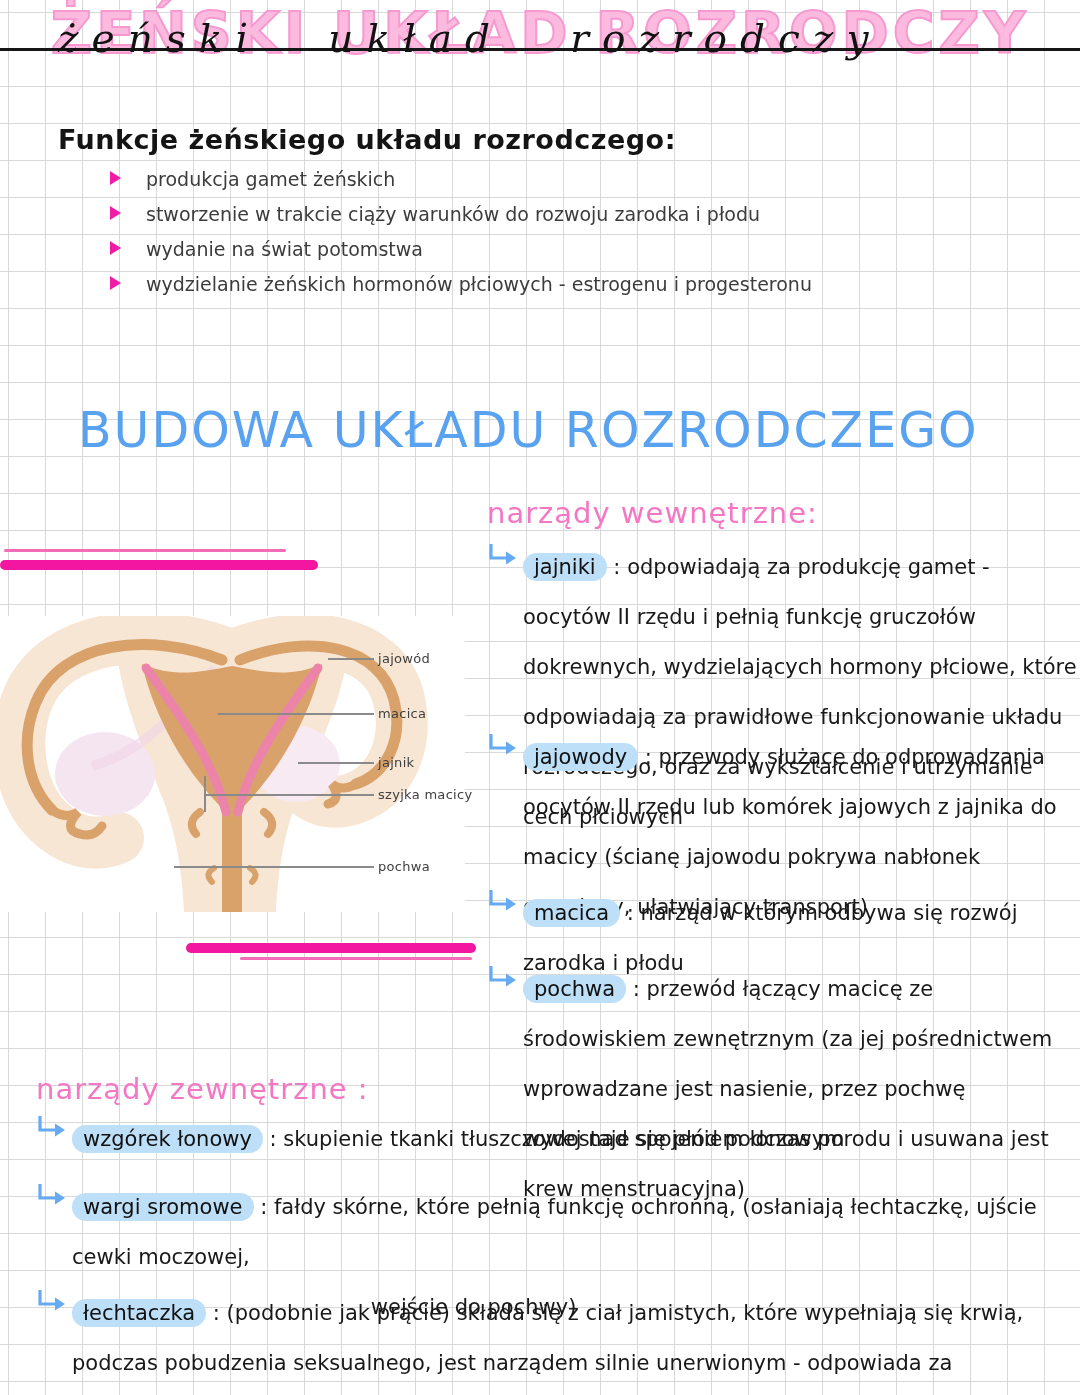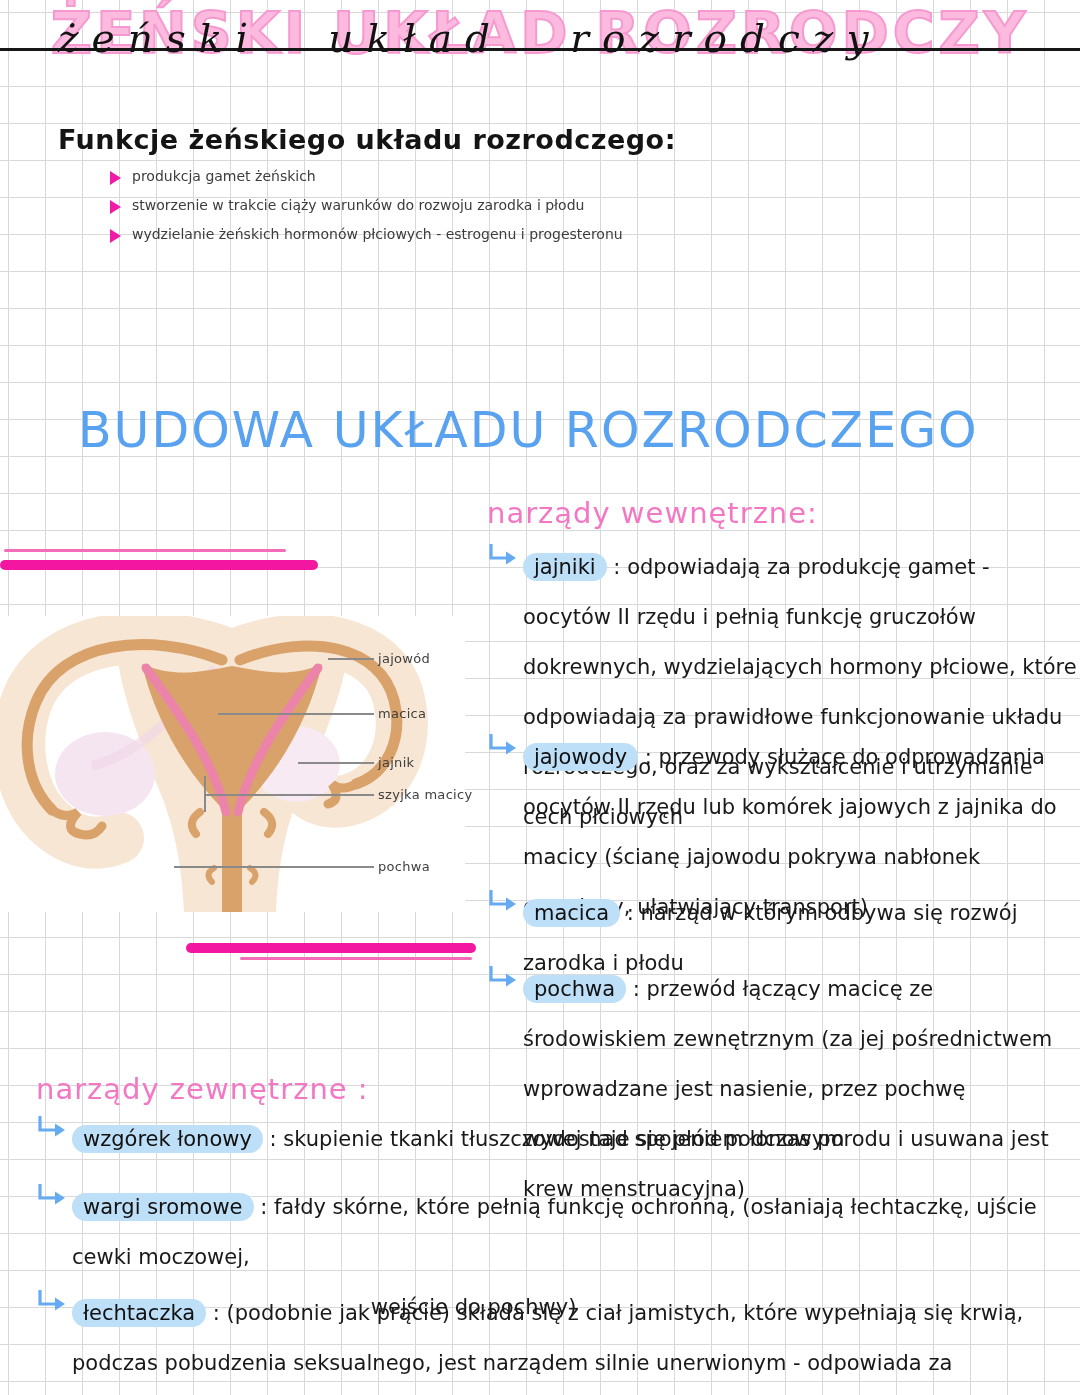--- a/index.html
+++ b/index.html
@@ -30,21 +30,21 @@
   .title-script {
     position:absolute; left:58px; top:16px; width:964px;
     font-family:"DejaVu Serif", serif; font-style:italic;
     font-size:39px; letter-spacing:13px; word-spacing:42px;
     color:#121212; white-space:nowrap;
   }
 
   
   .functions { position:absolute; left:44px; top:124px; width:990px; }
   .functions-heading { font-size:27px; font-weight:600; color:#141414; letter-spacing:0.5px;margin-left:14px; }
-  .fn-item { position:relative; margin:13px 0 0 66px; padding-left:22px; font-size:14px; color:#3c3c3c; }
+  .fn-item { position:relative; margin:13px 0 0 66px; padding-left:36px; font-size:19px; color:#3c3c3c; }
   .fn-item:first-of-type { margin-top:18px; }
   .tri {
     position:absolute; left:0; top:3px;
     width:0; height:0;
     border-left:11px solid #f01ca6;
     border-top:7px solid transparent;
     border-bottom:7px solid transparent;
   }
 
   
@@ -97,20 +97,24 @@
     <div class="fn-item">
       <span class="tri"></span>
       <span>produkcja gamet żeńskich</span>
     </div>
     <div class="fn-item">
       <span class="tri"></span>
       <span>stworzenie w trakcie ciąży warunków do rozwoju zarodka i płodu</span>
     </div>
     <div class="fn-item">
       <span class="tri"></span>
+      <span>wydanie na świat potomstwa</span>
+    </div>
+    <div class="fn-item">
+      <span class="tri"></span>
       <span>wydzielanie żeńskich hormonów płciowych - estrogenu i progesteronu</span>
     </div>
   </div>
 
   <div class="main-heading">BUDOWA UKŁADU ROZRODCZEGO</div>
 
   <div class="pink-line thin" style="left:4px; top:549px; width:282px; height:2.5px;"></div>
   <div class="pink-line" style="left:0;   top:560px; width:318px; height:10px;"></div>
   <div class="pink-line" style="left:186px; top:943px; width:290px; height:10px;"></div>
   <div class="pink-line thin" style="left:240px; top:957px; width:232px; height:2.5px;"></div>

